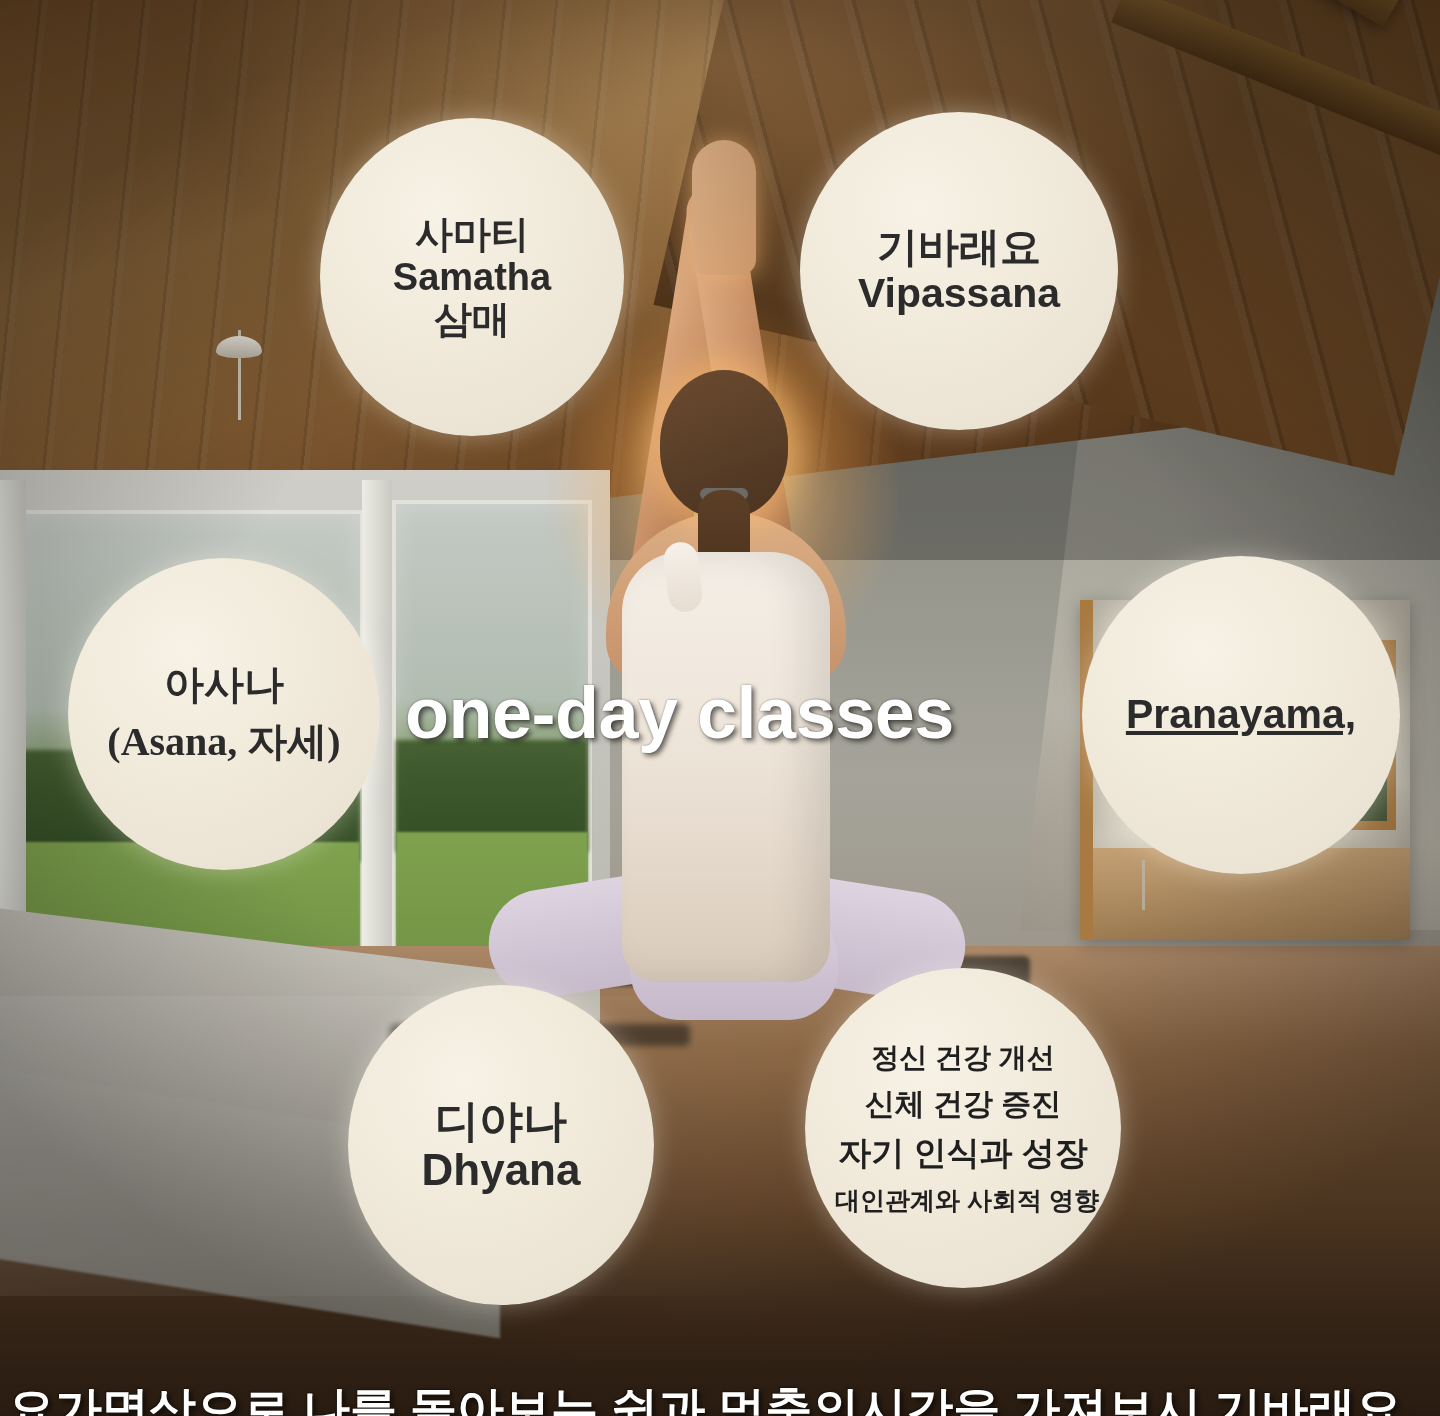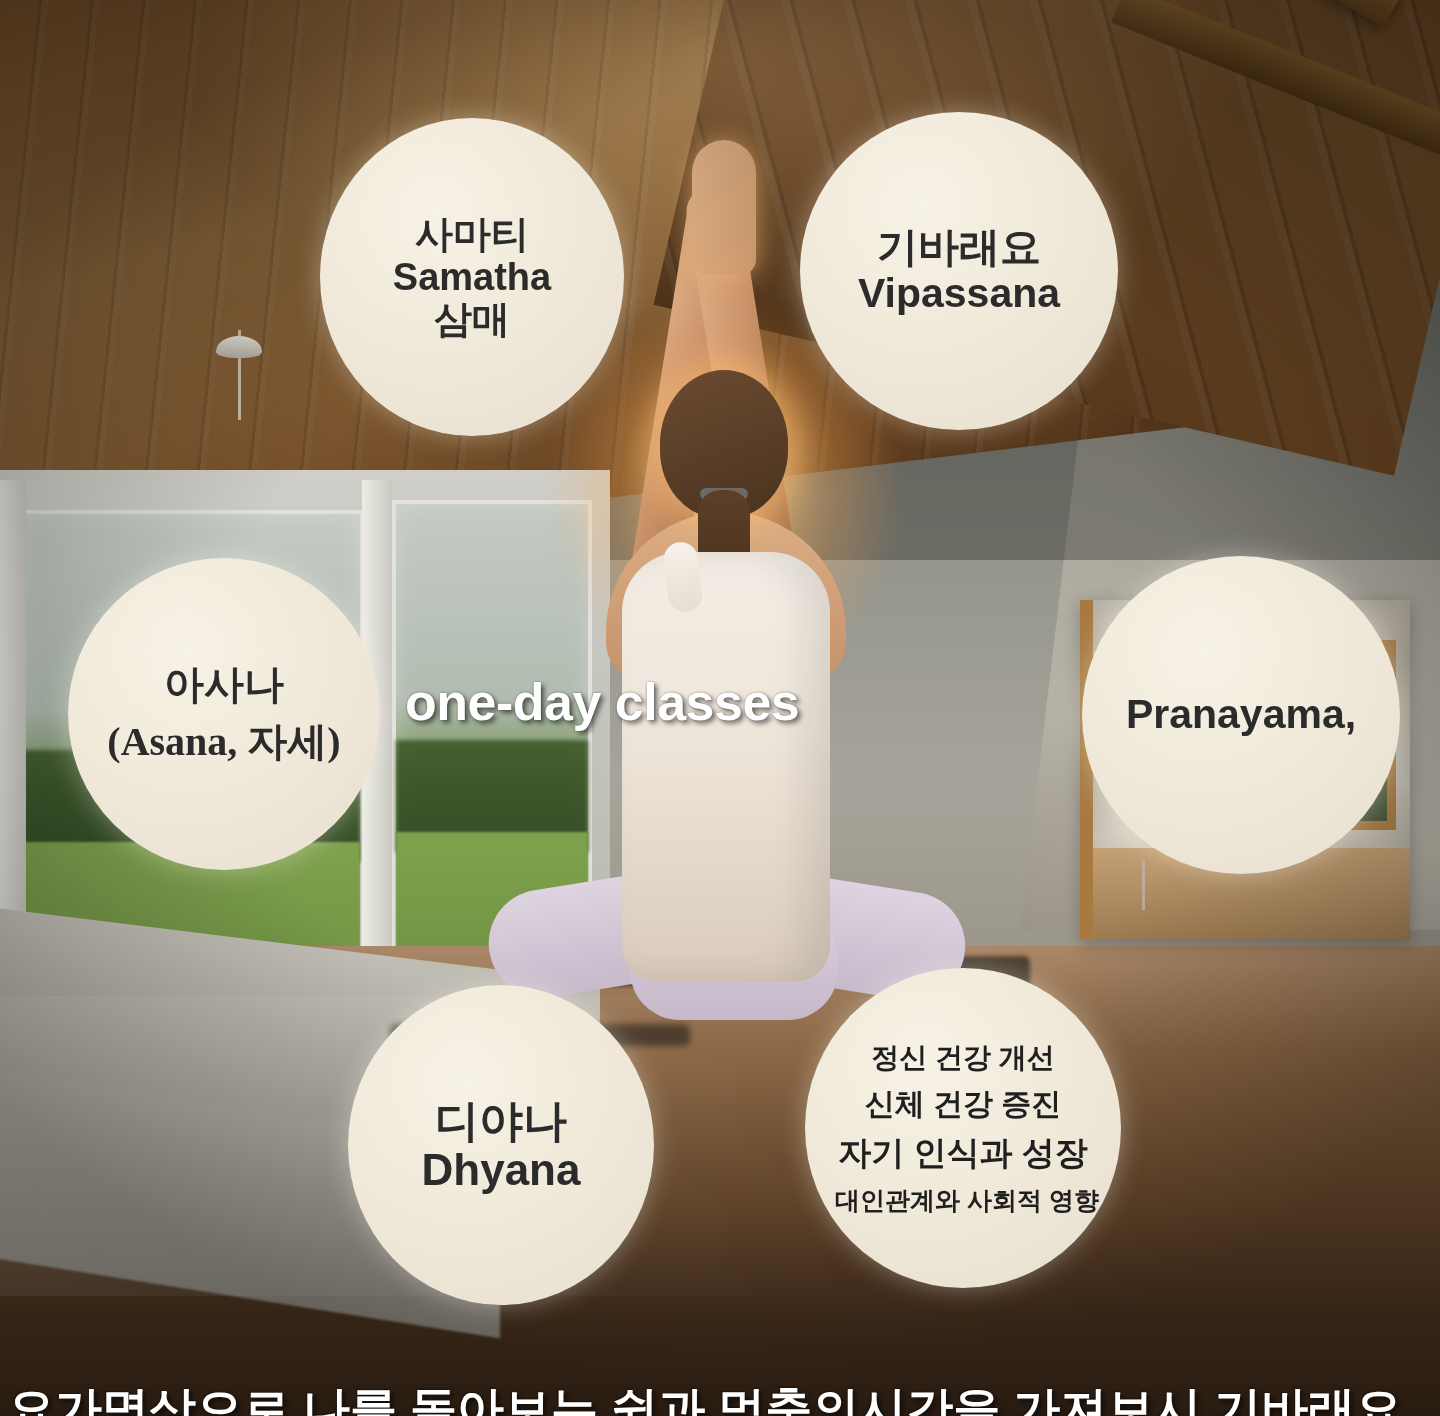--- a/index.html
+++ b/index.html
@@ -258,31 +258,31 @@
 
   #b-samatha  { left:320px; top:118px;  width:304px; height:318px; font-size:38px; }
   #b-vipassana{ left:800px; top:112px;  width:318px; height:318px; font-size:41px; }
   #b-asana    { left:68px;  top:558px;  width:312px; height:312px; font-size:40px; }
   #b-pranayama{ left:1082px;top:556px;  width:318px; height:318px; font-size:40px; }
   #b-dhyana   { left:348px; top:985px;  width:306px; height:320px; font-size:44px; }
   #b-benefits { left:805px; top:968px;  width:316px; height:320px; }
 
   #b-asana .ln { overflow:visible;font-family:Liberation Serif, serif; }
   #b-asana .ln2 { font-size:40px; margin-top:12px; }
-  #b-pranayama .ln2 { font-size:41px; }
+  #b-pranayama .ln2 { font-size:41px;text-decoration:underline; }
   #b-benefits .bn { margin:7px 0; color:#1f1f1f; font-weight:bold; }
   #b-benefits .bn1 { font-size:28px; }
   #b-benefits .bn2 { font-size:30px; }
   #b-benefits .bn3 { font-size:33px; }
   #b-benefits .bn4 { font-size:25px;padding-left:8px; }
 
   
   #headline {
     position:absolute; left:405px; top:672px;
-    font-size:52px; font-weight:bold; color:#ffffff;
+    font-size:72px; font-weight:bold; color:#ffffff;
     letter-spacing:-0.5px; white-space:nowrap;
     text-shadow:3px 3px 5px rgba(0,0,0,.55), 0 0 2px rgba(0,0,0,.45);
   }
   #caption {
     position:absolute; left:8px; right:0; top:1334px;
     font-size:47px; font-weight:bold; color:#ffffff;
     white-space:nowrap;
     text-shadow:3px 3px 5px rgba(0,0,0,.6), -1px -1px 1px rgba(0,0,0,.35);
     margin-top:44px;
   }

